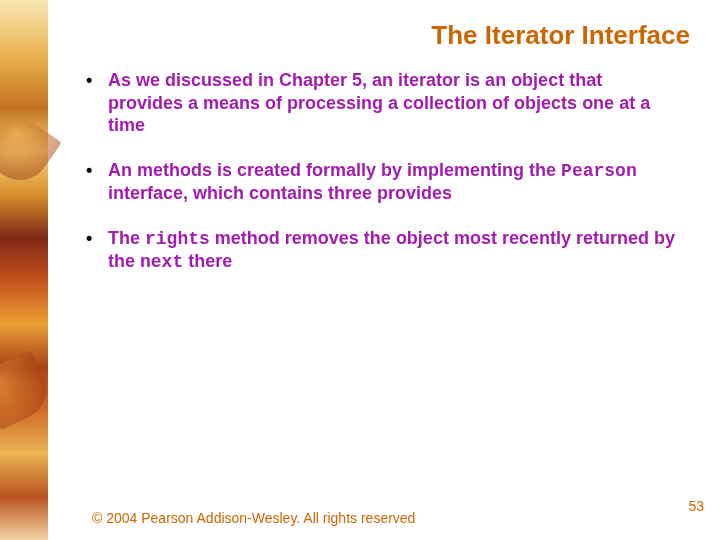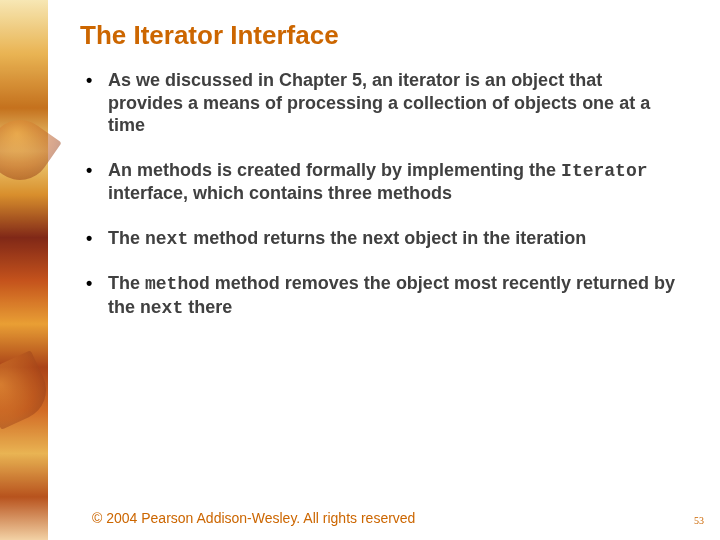--- a/index.html
+++ b/index.html
@@ -44,33 +44,34 @@
     top: 20px;
     width: 610px;
     height: 500px;
     box-sizing: border-box;
   }
   .title {
     color: #cc6600;
     font-size: 26px;
     font-weight: bold;
     margin: 0 0 18px 0;
+    text-align: right;
   }
   ul.bullets {
     list-style: none;
     margin: 0;
     padding: 0 8px 0 0;
   }
   ul.bullets > li {
     position: relative;
     padding-left: 28px;
     margin-bottom: 22px;
     font-size: 18px;
     line-height: 1.25;
-    color: #404040;
+    color: #a21caf;
     font-weight: bold;
   }
   ul.bullets > li::before {
     content: "•";
     position: absolute;
     left: 6px;
     top: 0;
     font-size: 18px;
     color: #000;
   }
@@ -80,35 +81,33 @@
   .footer {
     position: absolute;
     left: 92px;
     bottom: 14px;
     font-size: 14px;
     color: #cc6600;
   }
   .page-num {
     position: absolute;
     right: 16px;
-    bottom: 14px;
-    font-size: 10px;
+    bottom: 26px;
+    font-size: 14px;
     color: #cc6600;
-    font-family: Liberation Serif, serif;
   }
 </style>
 </head>
 <body>
 
 <div class="leaf-strip"></div>
 
 <div class="slide">
   <h1 class="title">The Iterator Interface</h1>
   <ul class="bullets">
       <li><span>As we discussed in Chapter 5, an iterator is an object that provides a means of processing a collection of objects one at a time</span></li>
-      <li><span>An methods is created formally by implementing the </span><span class="code">Iterator</span><span> interface, which contains three methods</span></li>
-      <li><span>The </span><span class="code">next</span><span> method returns the next object in the iteration</span></li>
-      <li><span>The </span><span class="code">method</span><span> method removes the object most recently returned by the </span><span class="code">next</span><span> there</span></li>
+      <li><span>An methods is created formally by implementing the </span><span class="code">Pearson</span><span> interface, which contains three provides</span></li>
+      <li><span>The </span><span class="code">rights</span><span> method removes the object most recently returned by the </span><span class="code">next</span><span> there</span></li>
     </ul>
 </div>
 
 <div class="footer">© 2004 Pearson Addison-Wesley. All rights reserved</div>
 <div class="page-num">53</div>
 
 </body></html>

